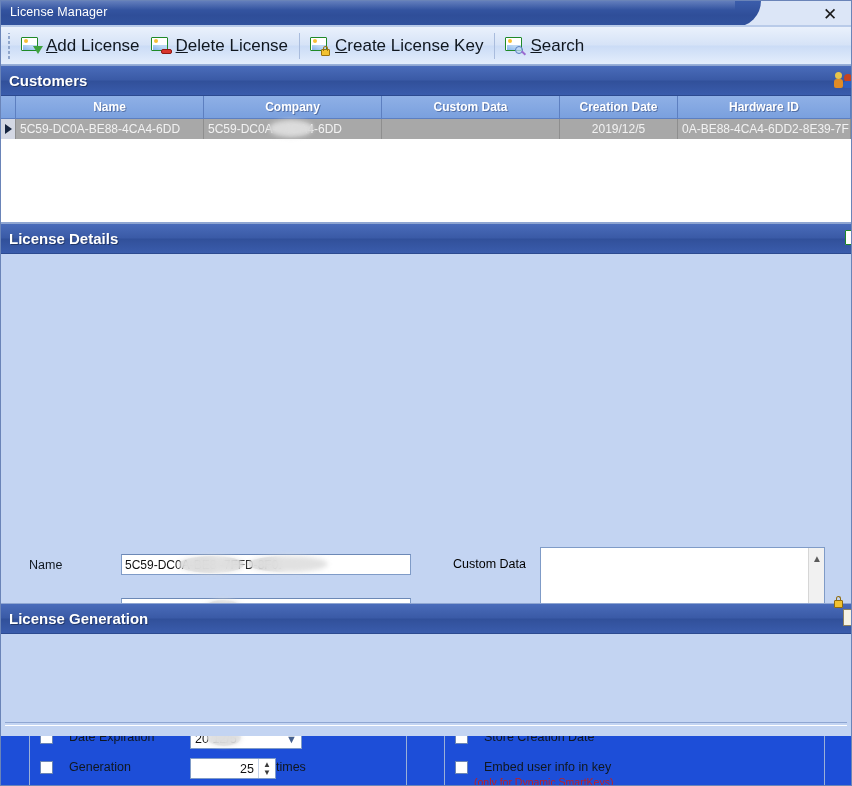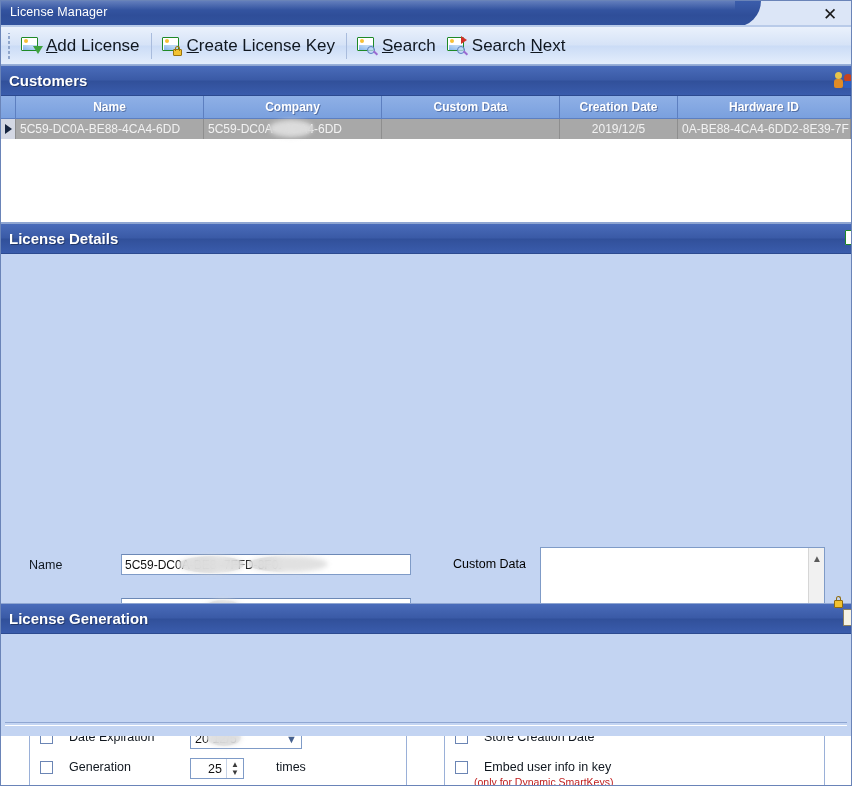--- a/index.html
+++ b/index.html
@@ -8,21 +8,21 @@
     overflow: hidden;
     font-family: "Liberation Sans", sans-serif;
   }
   body {
     background: #c3d4f2;
     -webkit-font-smoothing: none;
   }
   .window {
     position: relative;
     width: 852px; height: 786px;
-    background: #ffffff;
+    background: #1d4ed8;
     box-sizing: border-box;
     border: 1px solid #6a84b8;
     overflow: hidden;
   }
 
   
   .titlebar {
     position: relative;
     height: 26px;
     background: #dce6f7;
@@ -453,20 +453,27 @@
 
     <div class="tb-btn">
       <span class="ic">
         <span class="card"></span>
           <span class="ov ov-down"></span>
       </span>
       <span class="tb-label"><u>A</u>dd License</span>
     </div>
 
 
+    <div class="tb-btn">
+      <span class="ic">
+        <span class="card"></span>
+          <span class="ov ov-minus"></span>
+      </span>
+      <span class="tb-label"><u>D</u>elete License</span>
+    </div>
 
     <div class="tb-sep"></div>
 
     <div class="tb-btn">
       <span class="ic">
         <span class="card"></span>
           <span class="ov ov-lock"></span>
       </span>
       <span class="tb-label"><u>C</u>reate License Key</span>
     </div>
@@ -474,28 +481,20 @@
     <div class="tb-sep"></div>
 
     <div class="tb-btn">
       <span class="ic">
         <span class="card"></span>
           <span class="ov ov-mag"></span>
       </span>
       <span class="tb-label"><u>S</u>earch</span>
     </div>
 
-    <div class="tb-btn">
-      <span class="ic">
-        <span class="card"></span>
-          <span class="redarrow"></span>
-          <span class="ov ov-magnext"></span>
-      </span>
-      <span class="tb-label">Search <u>N</u>ext</span>
-    </div>
   </div>
 
   <div class="sect-head">
     <span class="t">Customers</span>
     <span class="hicon">
       <span class="hi-people"><i></i></span>
     </span>
   </div>
 
   <div class="grid-wrap">
@@ -577,21 +576,21 @@
       </div>
       <div class="combo" style="position:absolute; left:160px; top:50px; width:112px;">
         <span>20      12/5</span>
         <span class="arrow">▼</span>
       </div>
 
       <div class="chk-row" style="left:10px; top:82px;">
         <span class="chk"></span>
         <span class="chk-label">Generation</span>
       </div>
-      <div class="spin" style="position:absolute; left:160px; top:80px; width:54px;">
+      <div class="spin" style="position:absolute; left:160px; top:80px; width:86px;">
         <span class="val">25</span>
         <span class="btns">▲<br>▼</span>
       </div>
       <span class="unit" style="position:absolute; left:238px; top:82px;">times</span>
 
     </div>
     <div class="blur" style="left:206px; top:475px; width:34px; height:17px;"></div>
 
     <div class="groupbox" style="left:443px; top:423px; width:381px; height:200px;">
       <span class="gb-title">Miscellaneous</span>

